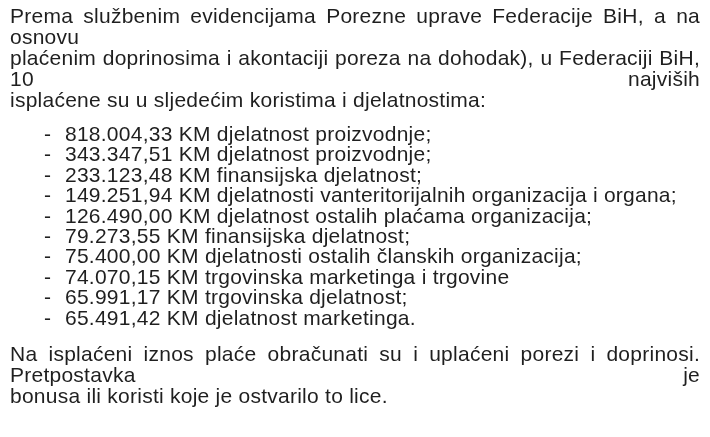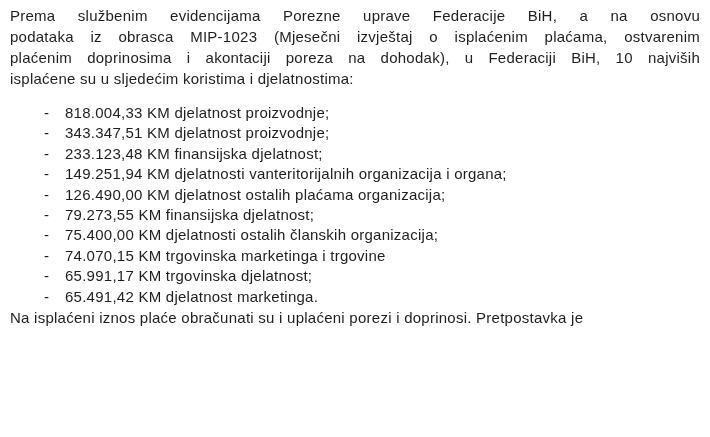--- a/index.html
+++ b/index.html
@@ -9,21 +9,21 @@
     background: #ffffff;
   }
   .page {
     box-sizing: border-box;
     width: 710px;
     height: 437px;
     padding: 5px 10px 0 10px;
     background: #ffffff;
     color: #1f1f1f;
     font-family: "Liberation Sans", "DejaVu Sans", sans-serif;
-    font-size: 15px;
+    font-size: 21px;
     line-height: 21px;
     letter-spacing: 0.25px;
     overflow: hidden;
   }
   
   .para .jline {
     text-align: justify;
     text-align-last: justify;
     white-space: normal;
   }
@@ -38,33 +38,32 @@
     position: relative;
     padding-left: 55px;
     white-space: nowrap;
   }
   .bullet {
     position: absolute;
     left: 34px;
     top: 0;
   }
   .closing {
-    margin-top: 0;
+    margin-top: 15px;
   }
 </style>
 </head>
 <body>
 
 <div class="page">
 
   <div class="para">
 
       <div class="jline">Prema službenim evidencijama Porezne uprave Federacije BiH, a na osnovu</div>
 
-      <div class="jline">podataka iz obrasca MIP-1023 (Mjesečni izvještaj o isplaćenim plaćama, ostvarenim</div>
 
 
       <div class="jline">plaćenim doprinosima i akontaciji poreza na dohodak), u Federaciji BiH, 10 najviših</div>
 
 
       <div class="jline">isplaćene su u sljedećim koristima i djelatnostima:</div>
     </div>
 
   <div class="salary-list">
 
@@ -87,15 +86,16 @@
       <div class="list-item"><span class="bullet">-</span><span class="amount">65.991,17</span> <span class="currency">KM</span> <span class="activity">trgovinska djelatnost;</span></div>
 
       <div class="list-item"><span class="bullet">-</span><span class="amount">65.491,42</span> <span class="currency">KM</span> <span class="activity">djelatnost marketinga.</span></div>
     </div>
 
   <div class="para closing">
 
       <div class="jline">Na isplaćeni iznos plaće obračunati su i uplaćeni porezi i doprinosi. Pretpostavka je</div>
 
 
+      <div class="jline">bonusa ili koristi koje je ostvarilo to lice.</div>
     </div>
 
 </div>
 
 </body></html>

